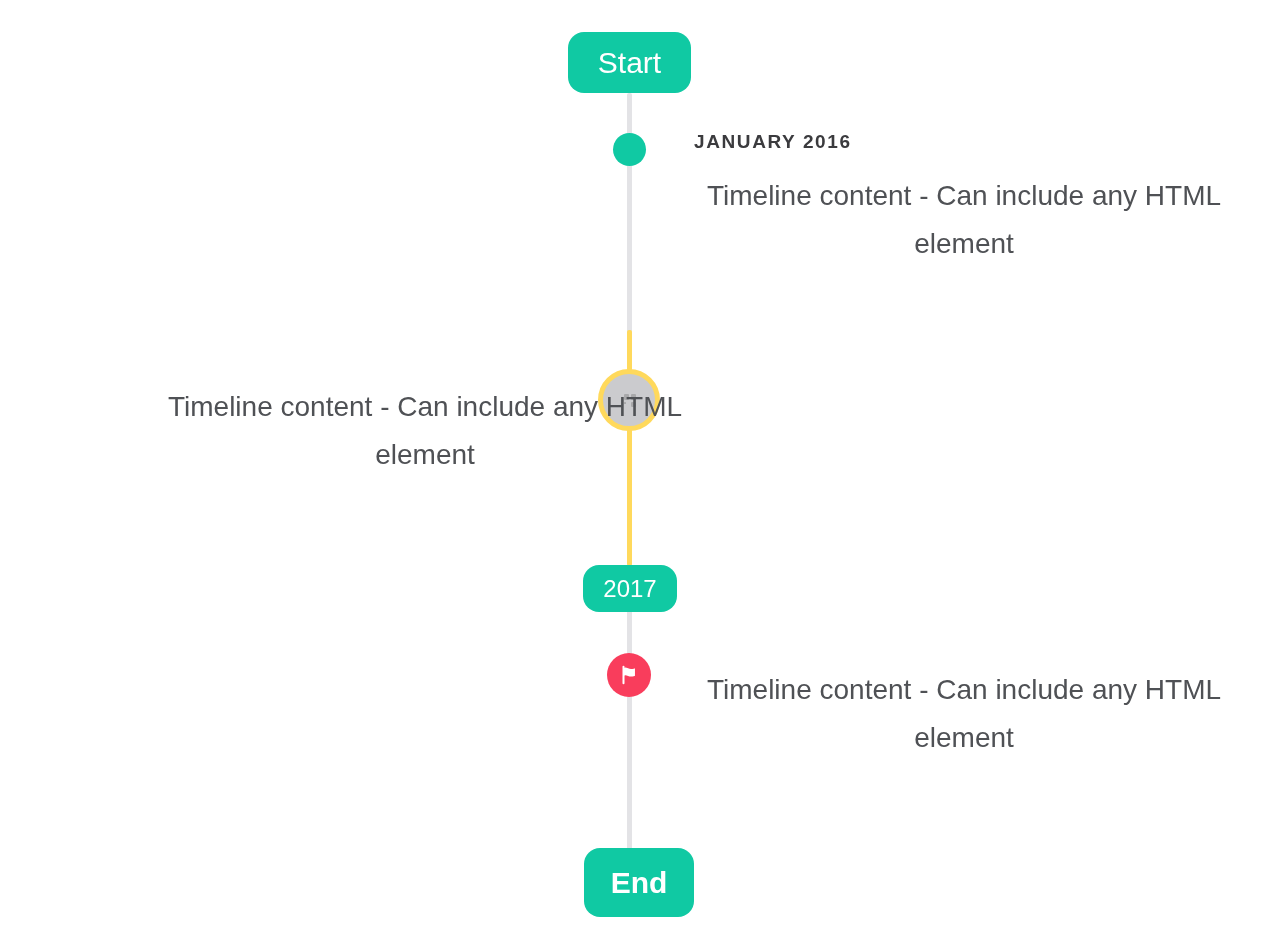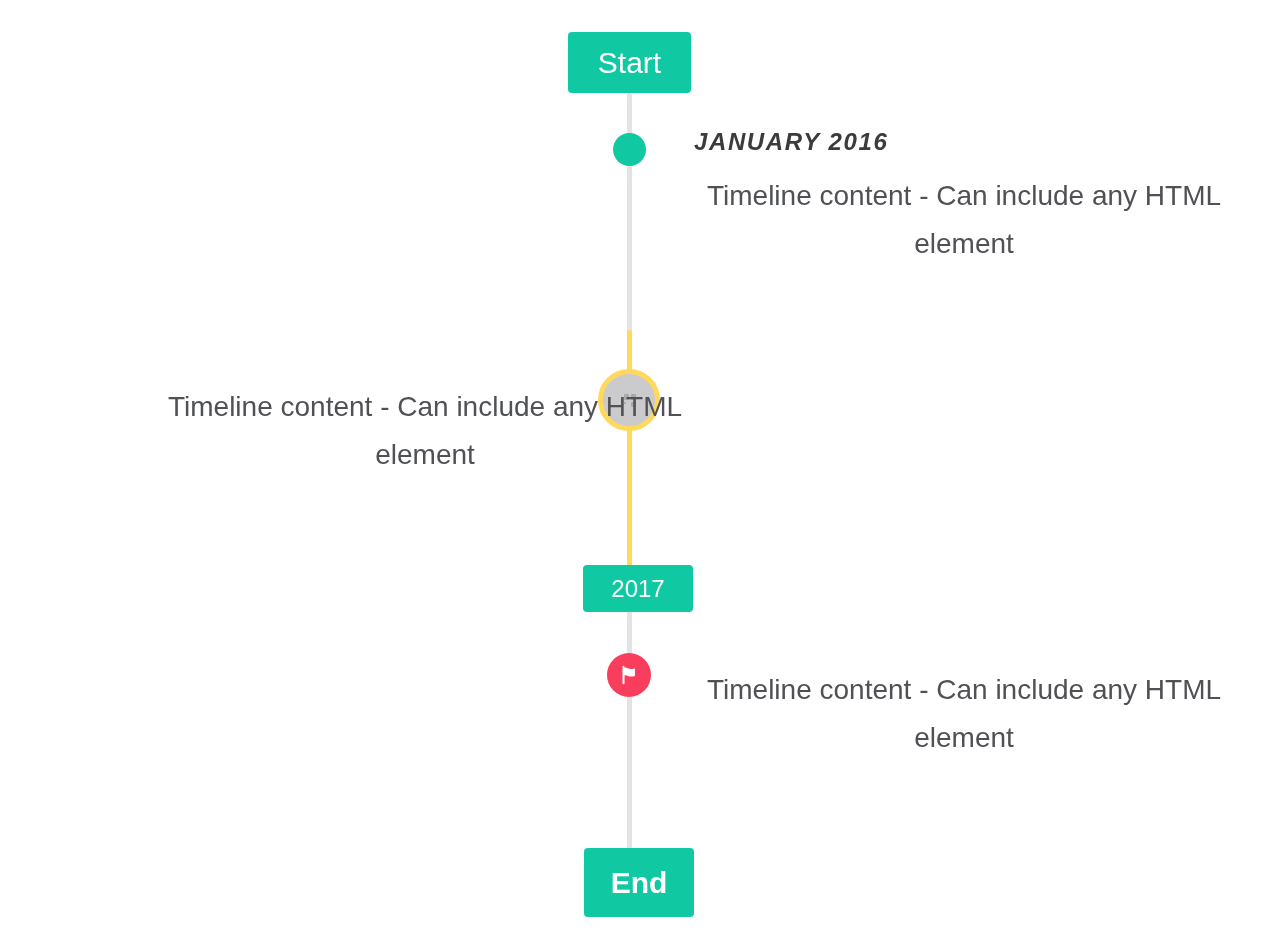--- a/index.html
+++ b/index.html
@@ -27,26 +27,26 @@
     background:var(--line);border-radius:2px;
   }
   .line-active{
     position:absolute;left:627px;top:330px;width:5px;height:236px;
     background:var(--yellow);border-radius:2px;
   }
 
   
   .pill{
     position:absolute;display:flex;align-items:center;justify-content:center;
-    background:var(--teal);color:var(--white);border:none;border-radius:4px;
+    background:var(--teal);color:var(--white);border:none;border-radius:16px;
     font-family:inherit;cursor:pointer;
   }
   .btn-start{left:568px;top:32px;width:123px;height:61px;font-size:30px;}
   .btn-end{left:584px;top:848px;width:110px;height:69px;font-size:30px;font-weight:bold;}
-  .badge-year{left:583px;top:565px;width:110px;height:47px;font-size:24px;}
+  .badge-year{left:583px;top:565px;width:94px;height:47px;font-size:24px;}
 
   
   .marker{position:absolute;border-radius:50%;}
   .marker-dot{
     left:613px;top:133px;width:33px;height:33px;background:var(--teal);
   }
   .marker-image{
     left:598px;top:369px;width:62px;height:62px;
     background:var(--circle-fill);border:5px solid var(--yellow);
     display:flex;align-items:center;justify-content:center;
@@ -57,22 +57,22 @@
   }
 
   
   .entry{position:absolute;}
   .entry-right{left:694px;width:540px;text-align:left;}
   .entry-left{left:145px;width:560px;text-align:right;}
   .entry-jan{top:130px;}
   .entry-feb{top:365px;}
   .entry-mar{top:648px;}
   .entry-title{
-    font-size:24px;font-weight:700;letter-spacing:1.6px;
-    color:var(--heading);line-height:24px;text-transform:uppercase;font-style:italic;
+    font-size:19px;font-weight:700;letter-spacing:1.6px;
+    color:var(--heading);line-height:24px;text-transform:uppercase;
   }
   .entry-content{
     margin-top:18px;font-size:28px;line-height:48px;color:var(--body);text-align:center;
   }
 </style>
 </head>
 <body>
 
 <div class="canvas">
 

